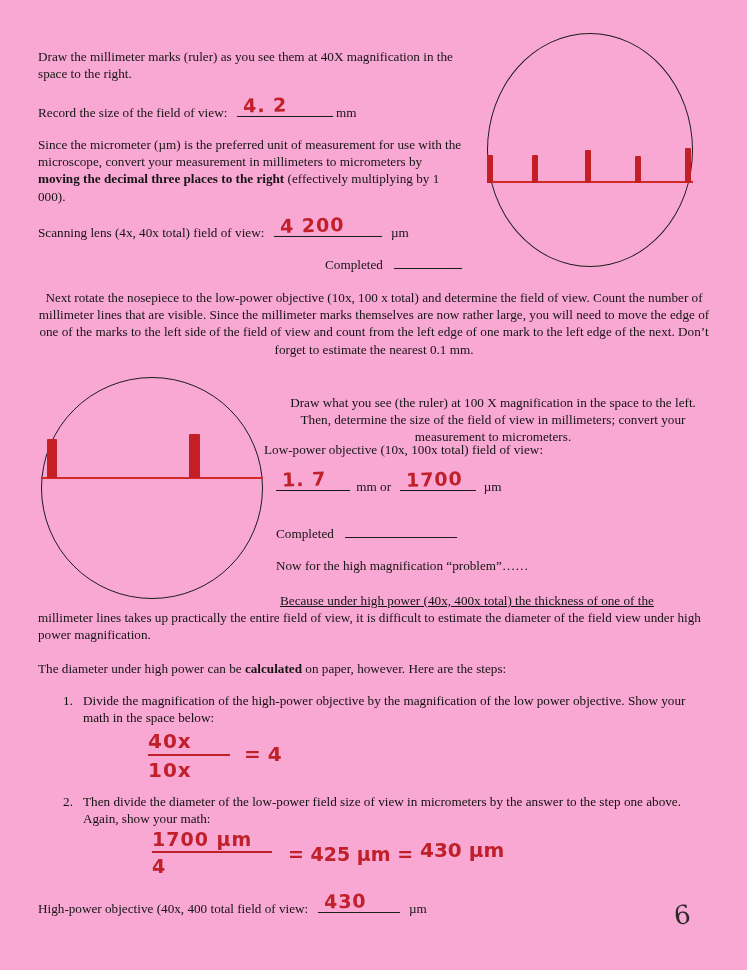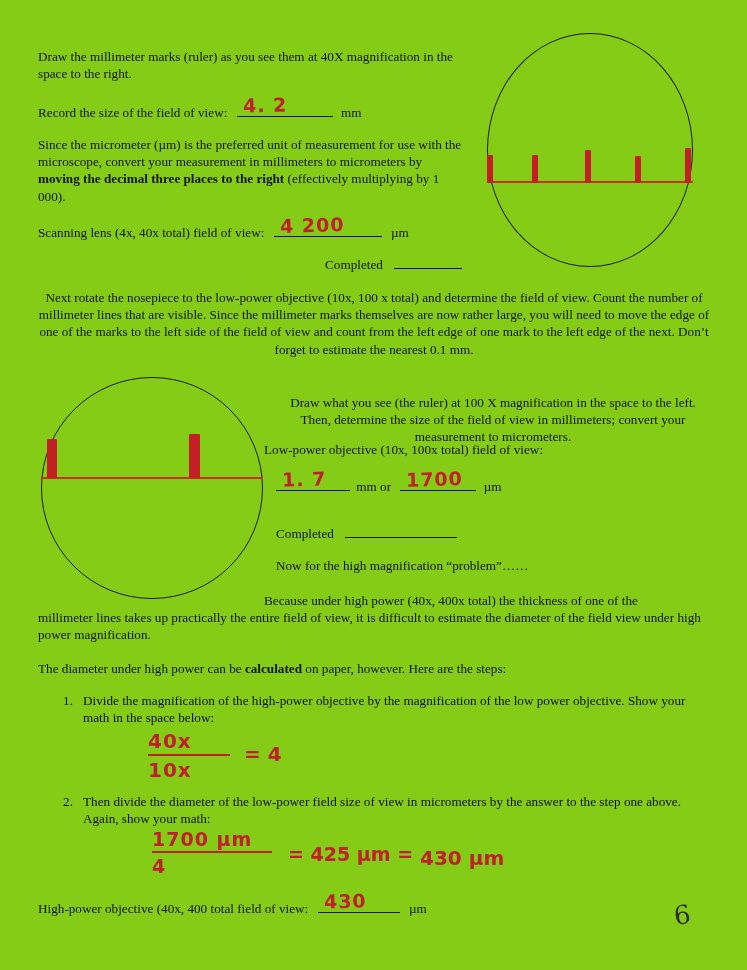--- a/index.html
+++ b/index.html
@@ -12,21 +12,21 @@
     width: 747px;
     height: 970px;
     position: relative;
     font-family: "Liberation Serif", "DejaVu Serif", serif;
     color: #101010;
     overflow: hidden;
   }
   .page {
     position: absolute;
     inset: 0;
-    background: #84cc16;
+    background: #f9a8d4;
   }
   .blk {
     position: absolute;
     font-size: 13.2px;
     line-height: 17.2px;
     text-align: left;
     color: #141414;
   }
   .blk.just { text-align: center; }
   b, .bold { font-weight: bold; }
@@ -138,21 +138,21 @@
 
 <div class="page">
 
   <div class="blk" style="left:38px; top:48px; width:428px;">Draw the millimeter marks (ruler) as you see them at 40X magnification in the space to the right.</div>
 
   <div class="blk" style="left:38px; top:99px; width:430px;">
     <span>Record the size of the field of view:</span>
     <span class="fillspot rule" style="width:96px; height:17px; margin-left:6px;">
       <span class="hand hand-lg">4. 2</span>
     </span>
-    <span style="margin-left:5px;">mm</span>
+    <span style="">mm</span>
   </div>
 
   <div class="blk" style="left:38px; top:136px; width:428px;"><span>Since the micrometer (µm) is the preferred unit of measurement for use with the microscope, convert your measurement in millimeters to micrometers by </span><b>moving the decimal three places to the right</b><span> (effectively multiplying by 1 000).</span></div>
 
   <div class="blk" style="left:38px; top:219px; width:430px;">
     <span>Scanning lens (4x, 40x total) field of view:</span>
     <span class="fillspot rule" style="width:108px; height:17px; margin-left:6px;">
       <span class="hand hand-lg">4 200</span>
     </span>
     <span style="margin-left:6px;">µm</span>
@@ -197,21 +197,21 @@
     <span style="margin-left:4px;">µm</span>
   </div>
 
   <div class="blk" style="left:276px; top:524px;">
     <span>Completed</span>
     <span class="rule" style="width:112px; height:13px; margin-left:8px;"></span>
   </div>
 
   <div class="blk" style="left:276px; top:557px; width:430px;">Now for the high magnification “problem”……</div>
 
-  <div class="blk" style="left:264px; top:592px; width:434px;">
+  <div class="blk" style="left:280px; top:592px; width:434px;text-decoration:underline;">
     Because under high power (40x, 400x total) the thickness of one of the
   </div>
   <div class="blk" style="left:38px; top:660px; width:672px;"><span>The diameter under high power can be </span><b>calculated</b><span> on paper, however.  Here are the steps:</span></div>
 
   <div class="blk" style="left:38px; top:609px; width:672px;">
     millimeter lines takes up practically the entire field of view, it is difficult to estimate the diameter of the field view under high power magnification.
   </div>
 
   <div class="listnum" style="left:55px; top:692px; width:655px;">
     <span class="num">1.</span>
@@ -229,21 +229,21 @@
     <span class="num">2.</span>
     <span class="txt">Then divide the diameter of the low-power field size of view in micrometers by the answer to the step one above.  Again, show your math:</span>
   </div>
 
   <div class="fraction" style="left:152px; top:828px; width:120px; font-size:19px;">
     <span class="numer">1700 µm</span>
     <span class="bar"></span>
     <span class="denom">4</span>
   </div>
   <div class="eqpart" style="left:288px; top:843px; font-size:19px;">= 425 µm =</div>
-  <div class="eqpart" style="left:420px; top:838px; font-size:20px;margin-top:8px;">430 µm</div>
+  <div class="eqpart" style="left:420px; top:838px; font-size:20px;">430 µm</div>
 
   <div class="blk" style="left:38px; top:895px; width:500px;">
     <span>High-power objective (40x, 400 total field of view:</span>
     <span class="fillspot rule" style="width:82px; height:17px; margin-left:6px;">
       <span class="hand hand-lg">430</span>
     </span>
     <span style="margin-left:6px;">µm</span>
   </div>
 
   <div class="pagenum" style="left:674px; top:900px;">6</div>

